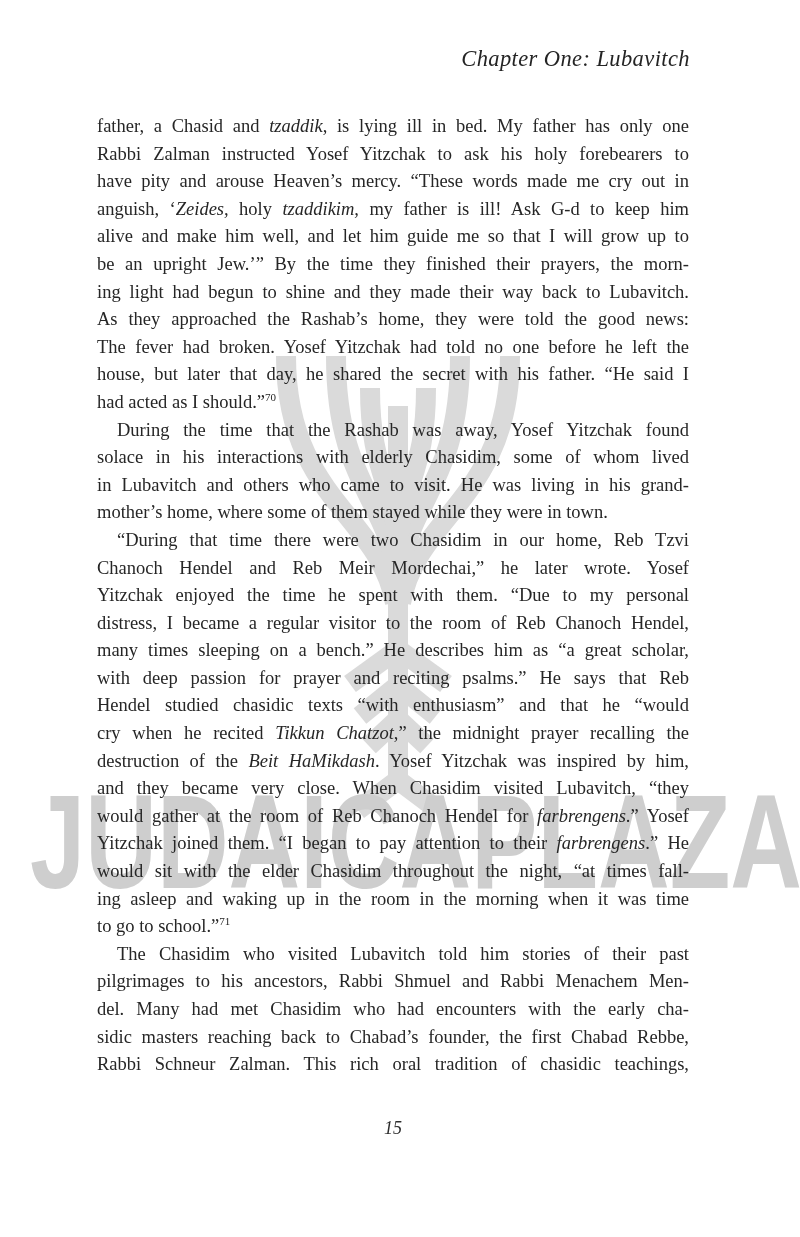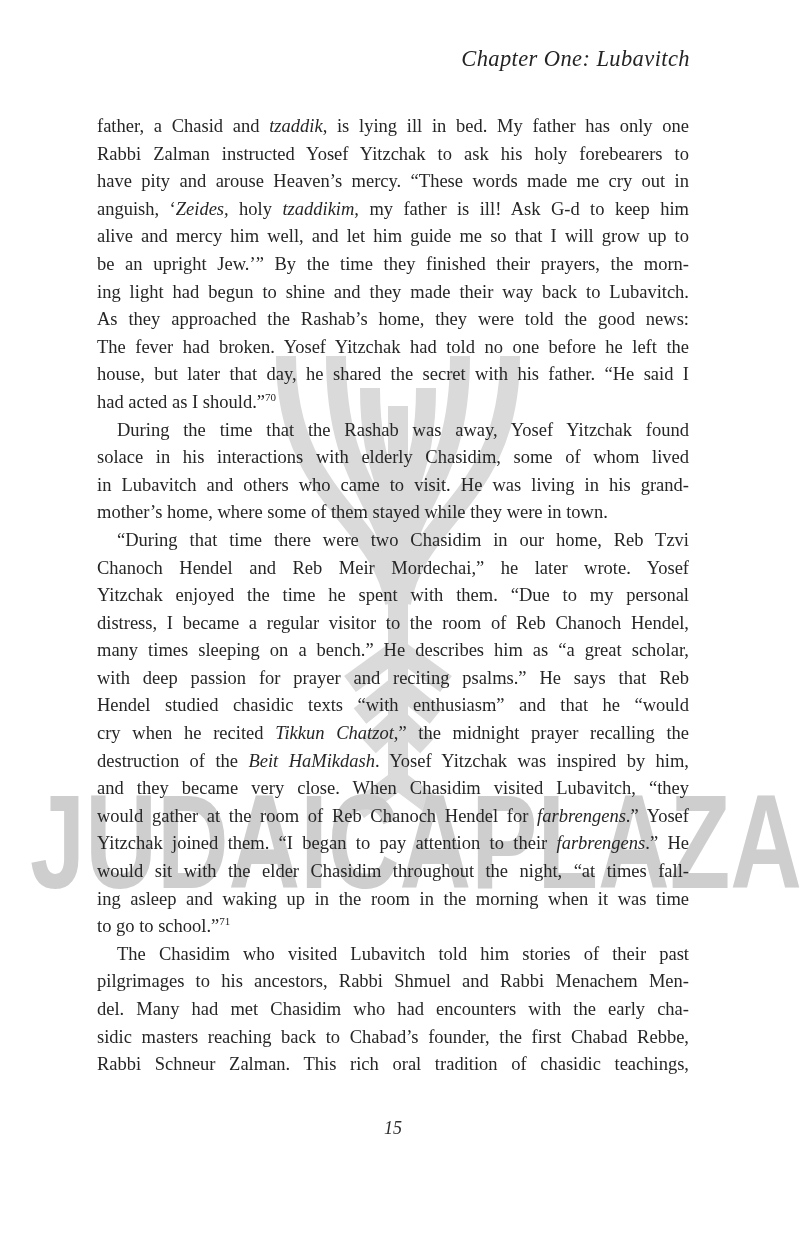--- a/index.html
+++ b/index.html
@@ -73,21 +73,21 @@
   </svg>
 
   <div class="chapter-header">Chapter One: Lubavitch</div>
 
   <div class="body-text">
       <div>
         <div class="line">father, a Chasid and <i>tzaddik</i>, is lying ill in bed. My father has only one</div>
         <div class="line">Rabbi Zalman instructed Yosef Yitzchak to ask his holy forebearers to</div>
         <div class="line">have pity and arouse Heaven’s mercy. “These words made me cry out in</div>
         <div class="line">anguish, ‘<i>Zeides,</i> holy <i>tzaddikim,</i> my father is ill! Ask G-d to keep him</div>
-        <div class="line">alive and mercy him well, and let him guide me so that I will grow up to</div>
+        <div class="line">alive and make him well, and let him guide me so that I will grow up to</div>
         <div class="line">be an upright Jew.’” By the time they finished their prayers, the morn-</div>
         <div class="line">ing light had begun to shine and they made their way back to Lubavitch.</div>
         <div class="line">As they approached the Rashab’s home, they were told the good news:</div>
         <div class="line">The fever had broken. Yosef Yitzchak had told no one before he left the</div>
         <div class="line">house, but later that day, he shared the secret with his father. “He said I</div>
         <div class="line last">had acted as I should.”<sup>70</sup></div>
       </div>
       <div>
         <div class="line indent">During the time that the Rashab was away, Yosef Yitzchak found</div>
         <div class="line">solace in his interactions with elderly Chasidim, some of whom lived</div>

